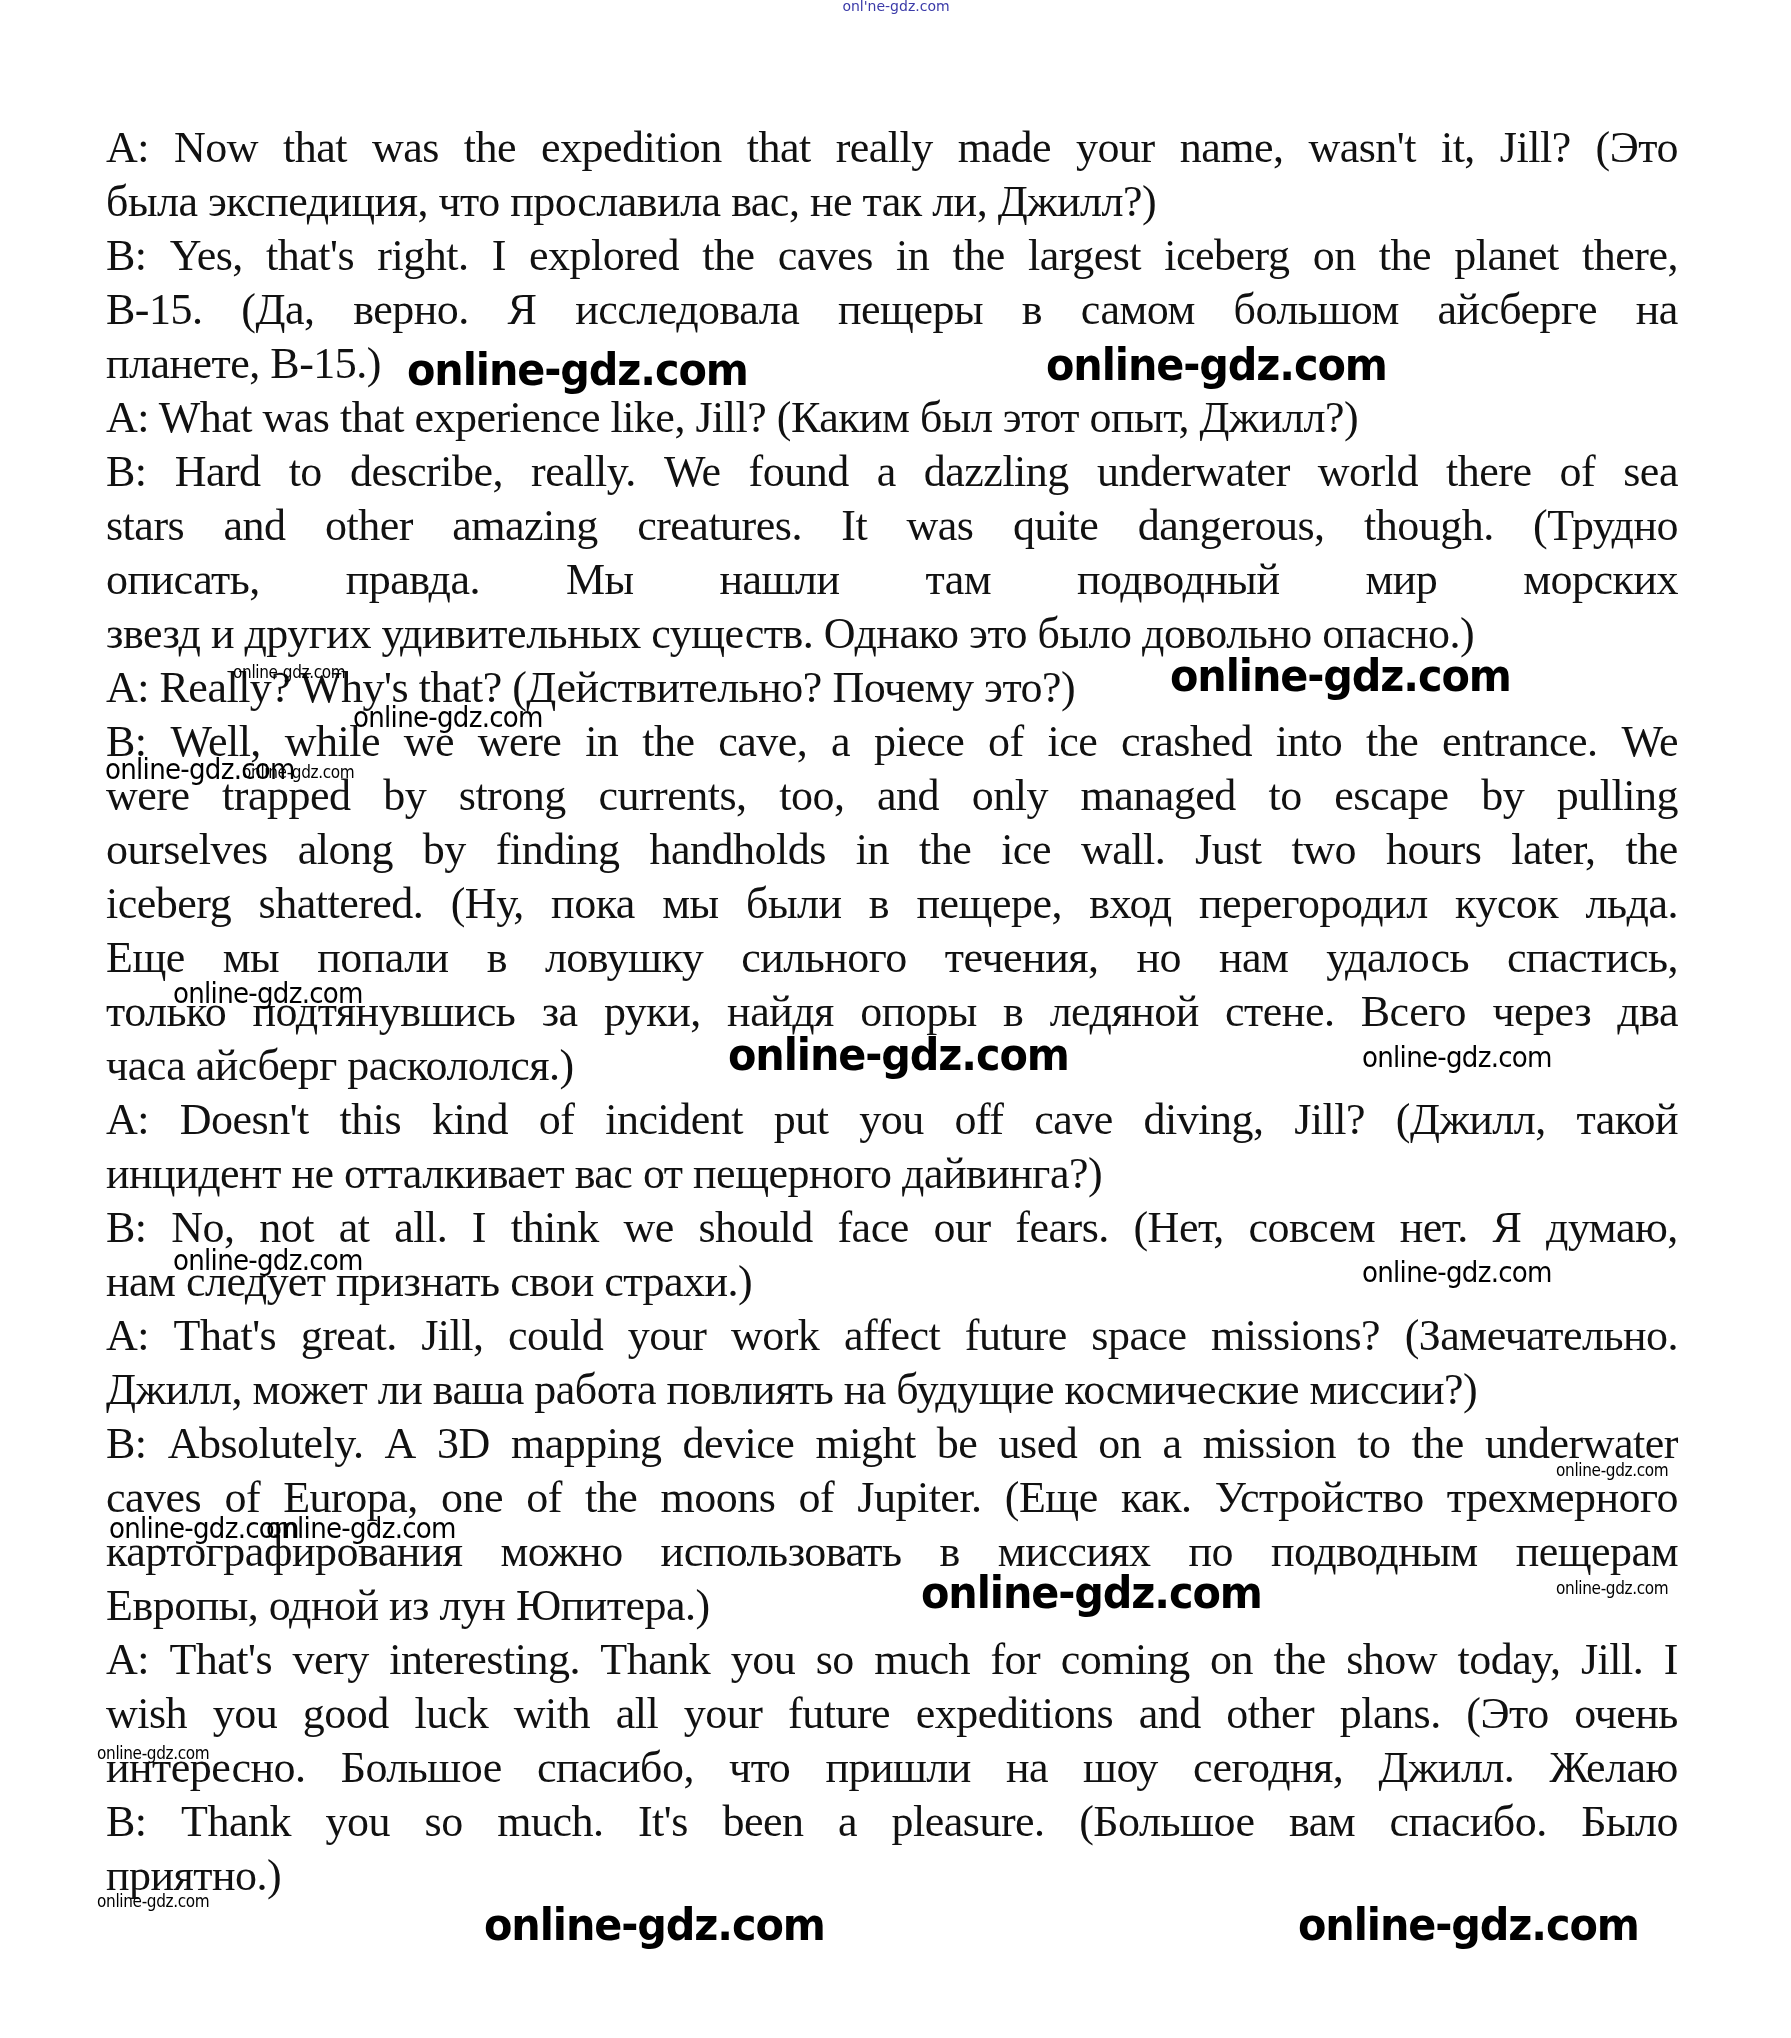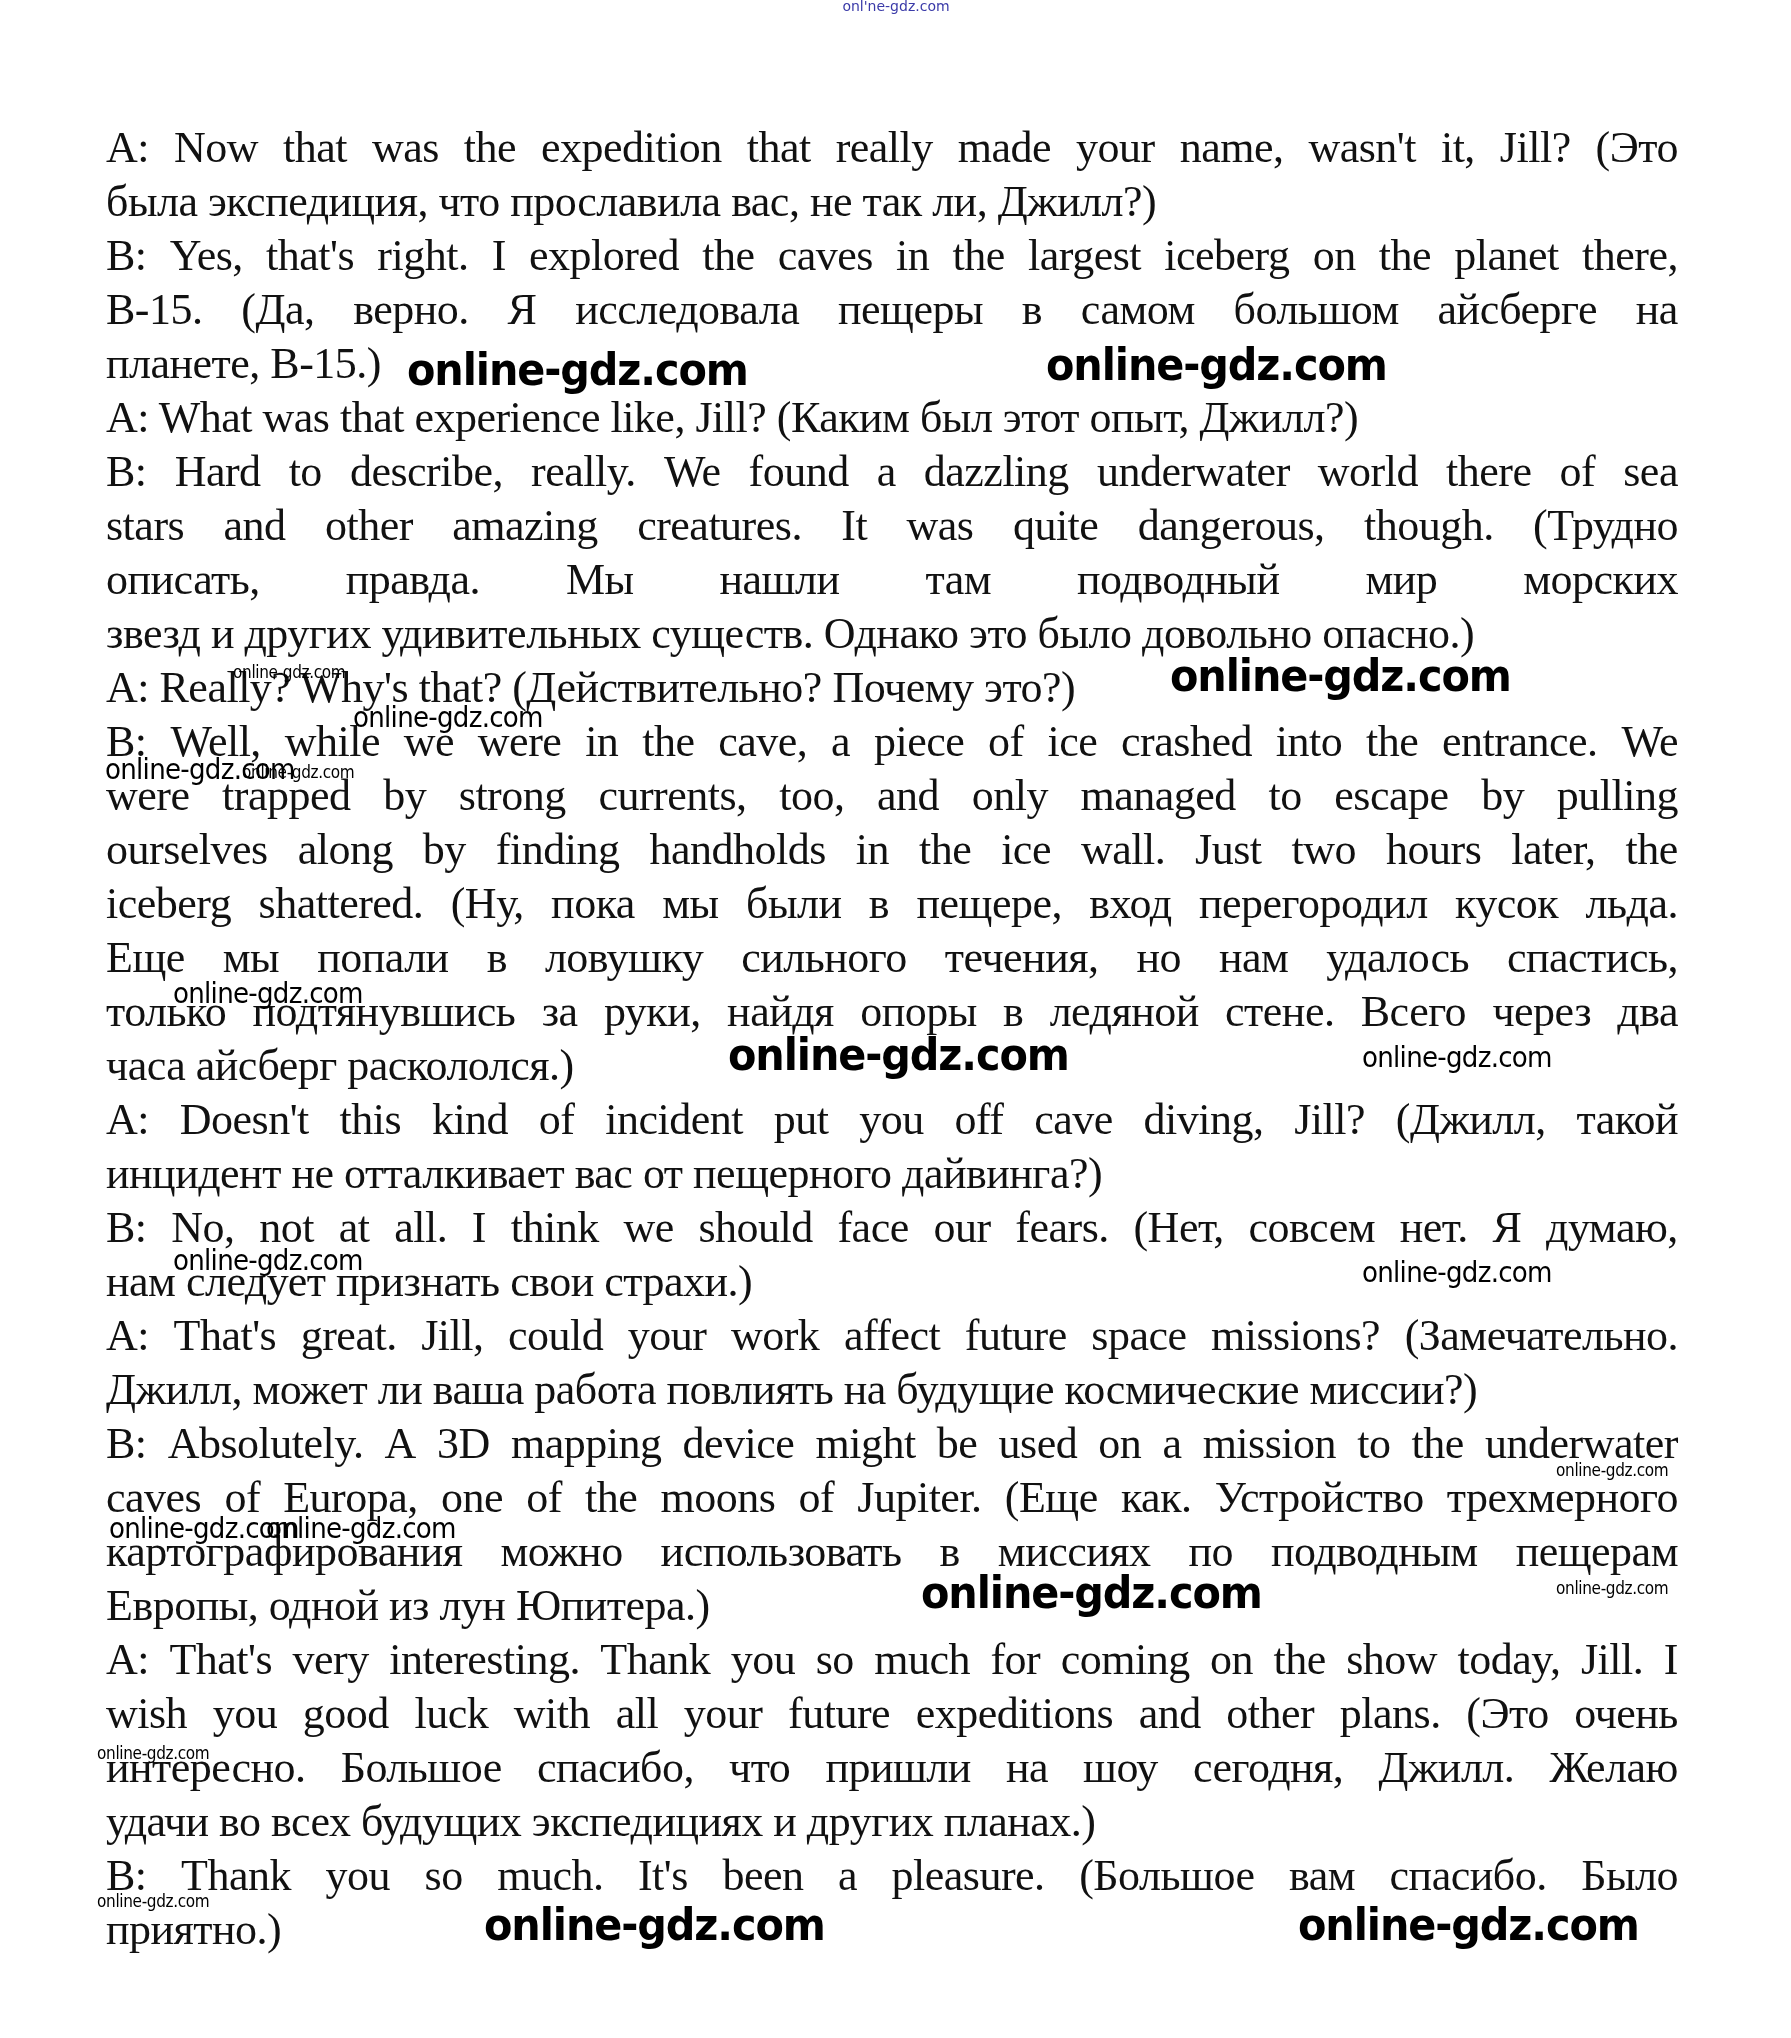--- a/index.html
+++ b/index.html
@@ -367,21 +367,20 @@
         <span>Большое</span>
         <span>спасибо,</span>
         <span>что</span>
         <span>пришли</span>
         <span>на</span>
         <span>шоу</span>
         <span>сегодня,</span>
         <span>Джилл.</span>
         <span>Желаю</span>
       </span>
-      <span class="line last" style="display: block;">удачи во всех будущих экспедициях и других планах.)</span>
     </div>
     <div>
       <span class="line" style="display: flex; justify-content: space-between;">
         <span>B:</span>
         <span>Thank</span>
         <span>you</span>
         <span>so</span>
         <span>much.</span>
         <span>It's</span>
         <span>been</span>

